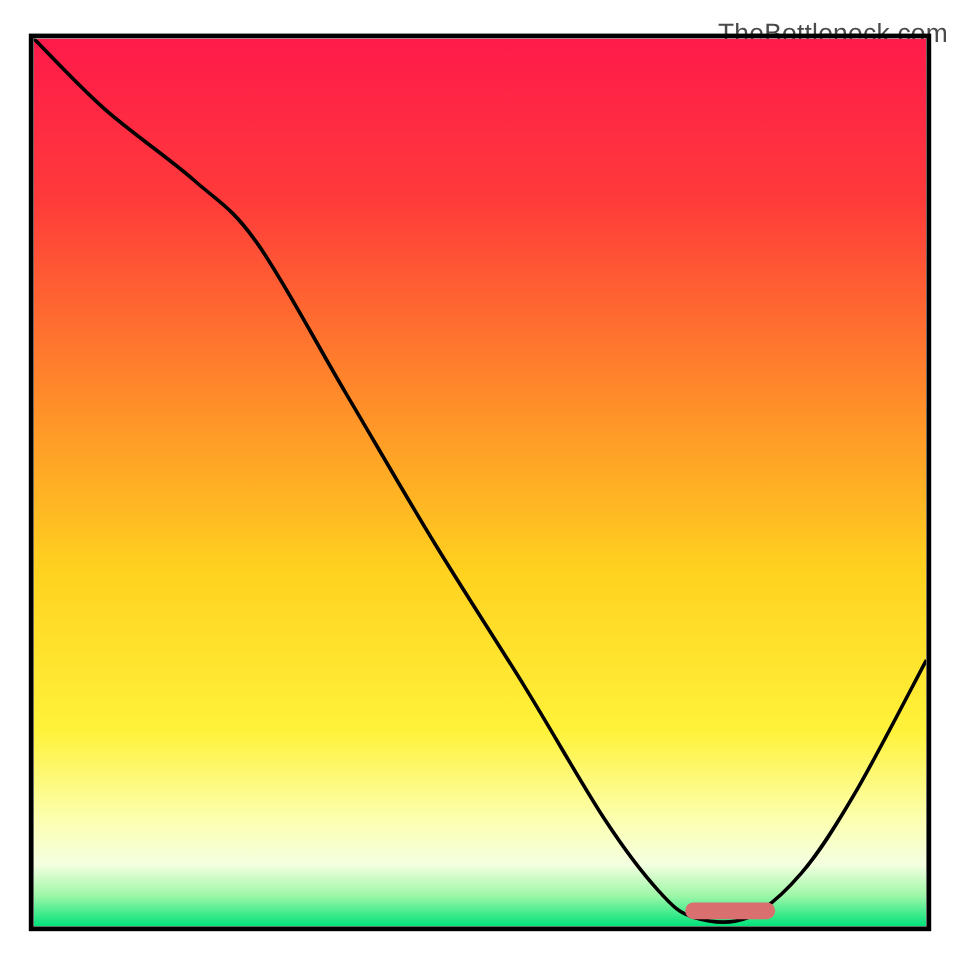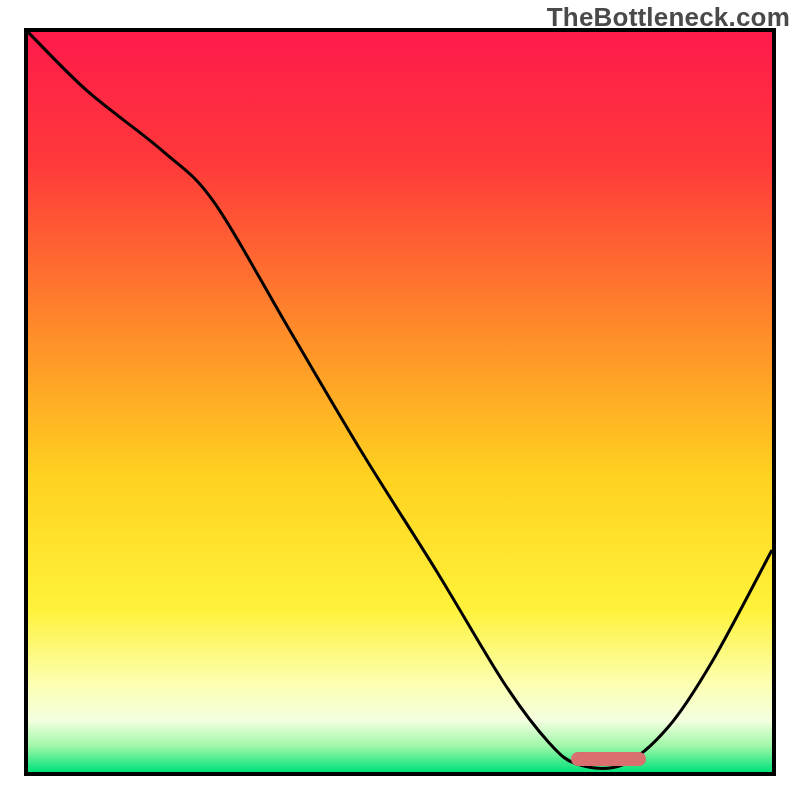--- a/index.html
+++ b/index.html
@@ -10,24 +10,24 @@
     background: #ffffff;
     font-family: Arial, Helvetica, sans-serif;
   }
   .container {
     position: relative;
     width: 800px;
     height: 800px;
   }
   .watermark {
     position: absolute;
-    top: 2px;
+    top: 15px;
     right: 10px;
-    font-size: 26px;
-    font-weight: 700;
+    font-size: 22px;
+    font-weight: 400;
     color: #4a4a4a;
     letter-spacing: 0.2px;
   }
   .plot-frame {
     position: absolute;
     left: 24px;
     top: 28px;
     width: 752px;
     height: 748px;
     border: 4px solid #000;

